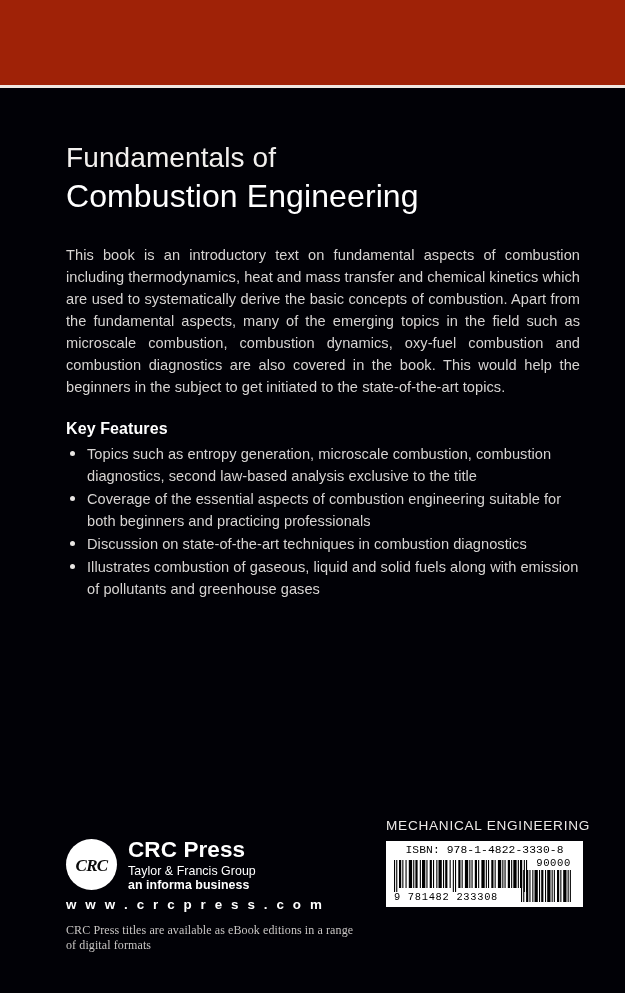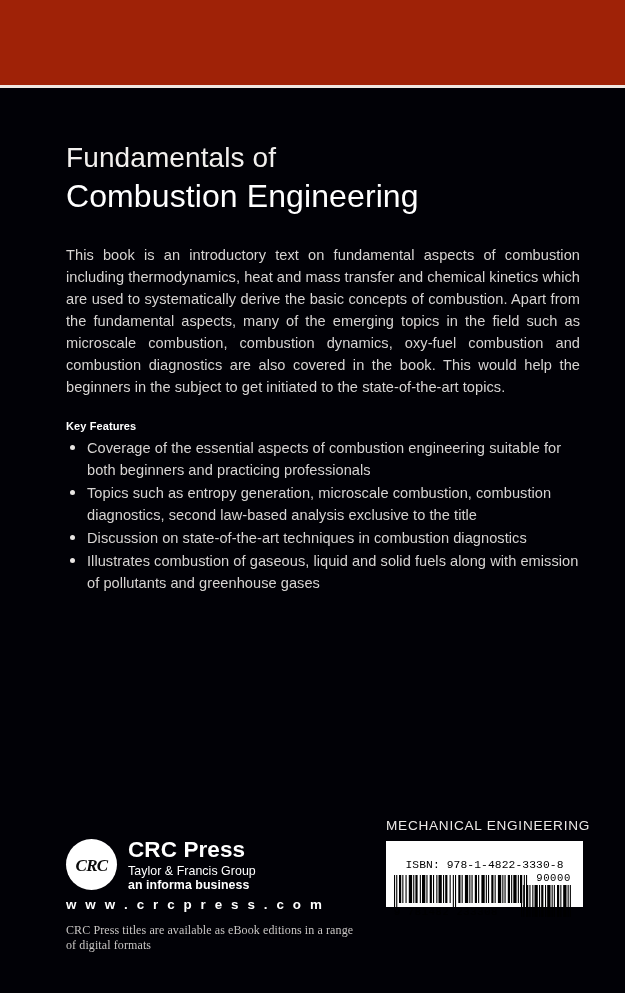--- a/index.html
+++ b/index.html
@@ -72,21 +72,21 @@
     font-size: 14.6px;
     line-height: 22px;
     color: #d7d4d2;
     text-align: justify;
     width: 514px;
     letter-spacing: 0.05px;
   }
 
   .features-heading {
     margin-top: 22px;
-    font-size: 11px;
+    font-size: 16px;
     font-weight: bold;
     color: #ffffff;
     letter-spacing: 0.1px;
   }
 
   .features {
     margin-top: 5px;
     list-style: none;
   }
   .features li {
@@ -199,21 +199,21 @@
     color: #ece9e7;
     letter-spacing: 0.75px;
     text-align: center;
     white-space: nowrap;
   }
   .barcode-box {
     margin-top: 8px;
     width: 197px;
     height: 66px;
     background: #ffffff;
-    padding: 18px 6px 3px 6px;
+    padding: 3px 6px 3px 6px;
     position: relative;
   }
   .isbn-text {
     font-family: "Liberation Mono", monospace;
     font-size: 11.3px;
     color: #000000;
     text-align: center;
     letter-spacing: 0.1px;
     white-space: nowrap;
     line-height: 1.1;
@@ -275,25 +275,25 @@
     <div class="title-line1">Fundamentals of</div>
     <div class="title-line2">Combustion Engineering</div>
 
     <p class="blurb">This book is an introductory text on fundamental aspects of combustion including thermodynamics, heat and mass transfer and chemical kinetics which are used to systematically derive the basic concepts of combustion. Apart from the fundamental aspects, many of the emerging topics in the field such as microscale combustion, combustion dynamics, oxy-fuel combustion and combustion diagnostics are also covered in the book. This would help the beginners in the subject to get initiated to the state-of-the-art topics.</p>
 
     <div class="features-heading">Key Features</div>
 
     <ul class="features">
       <li>
         <span class="bullet"></span>
-        <span>Coverage of the essential aspects of combustion engineering suitable for both beginners and practicing professionals</span>
+        <span>Topics such as entropy generation, microscale combustion, combustion diagnostics, second law-based analysis exclusive to the title</span>
       </li>
       <li>
         <span class="bullet"></span>
-        <span>Topics such as entropy generation, microscale combustion, combustion diagnostics, second law-based analysis exclusive to the title</span>
+        <span>Coverage of the essential aspects of combustion engineering suitable for both beginners and practicing professionals</span>
       </li>
       <li>
         <span class="bullet"></span>
         <span>Discussion on state-of-the-art techniques in combustion diagnostics</span>
       </li>
       <li>
         <span class="bullet"></span>
         <span>Illustrates combustion of gaseous, liquid and solid fuels along with emission of pollutants and greenhouse gases</span>
       </li>
     </ul>

